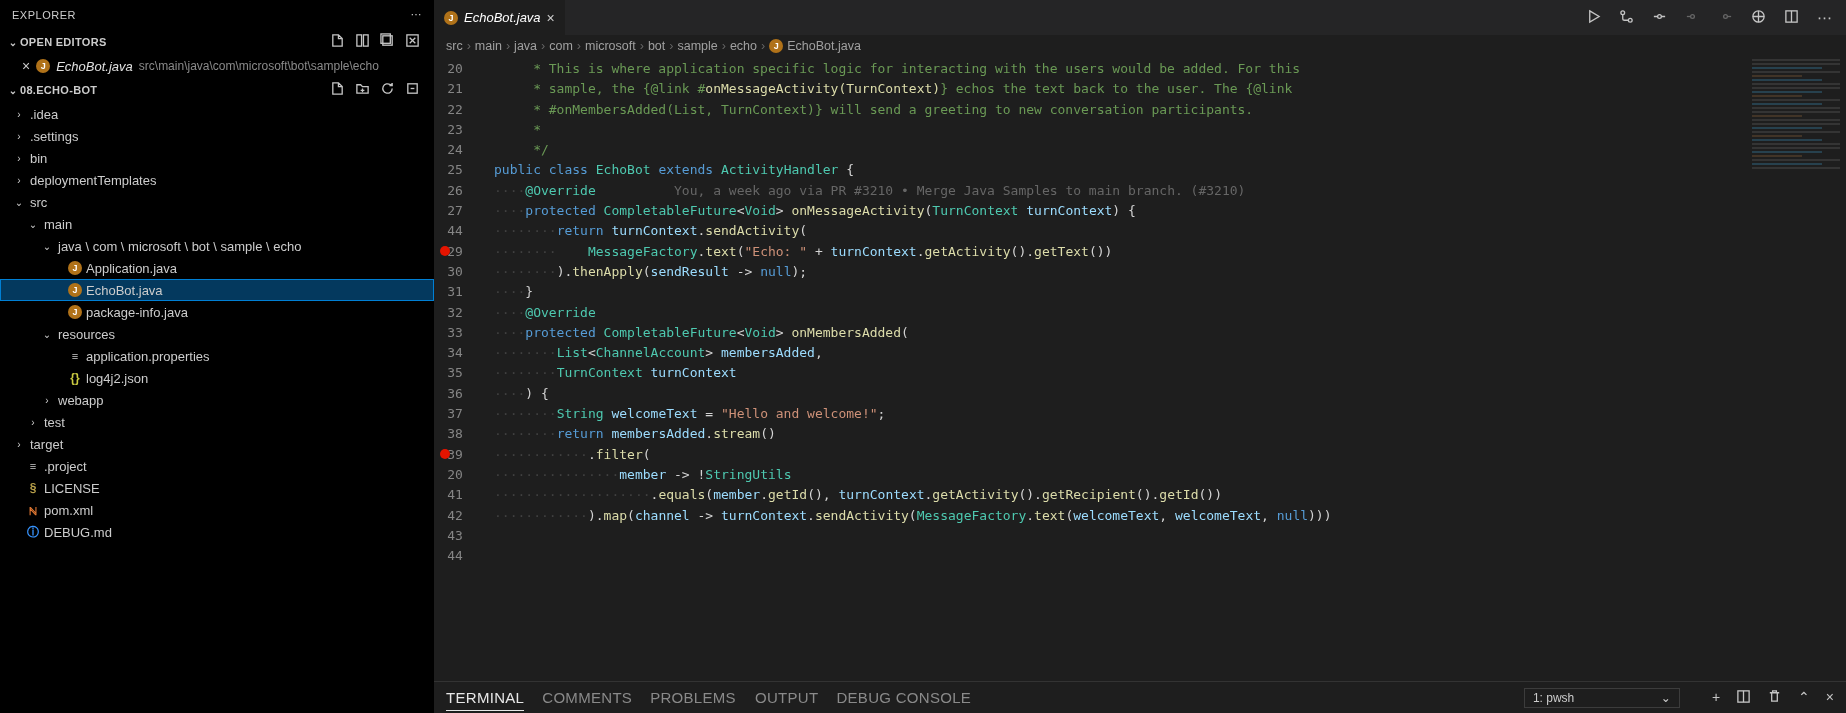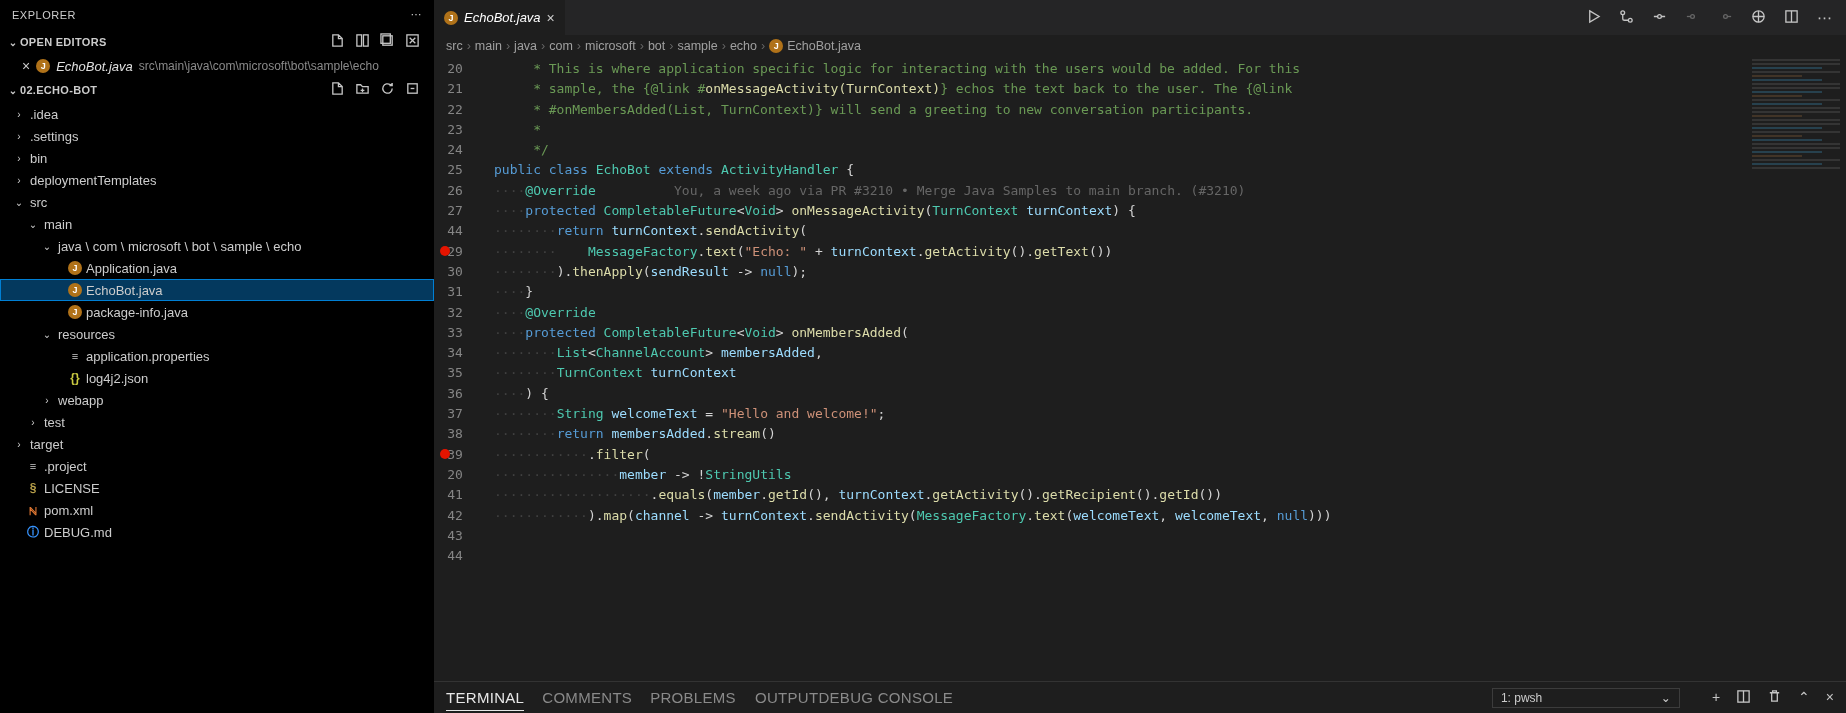--- a/index.html
+++ b/index.html
@@ -60,21 +60,21 @@
 .code .s{color:#ce9178}
 .code .p{color:#d4d4d4}
 .code .v{color:#9cdcfe}
 .code .a{color:#4ec9b0}
 .code .ws{color:#404040}
 .code .lens{color:#666;font-style:normal}
 .panel{height:32px;background:#1e1e1e;border-top:1px solid #333;display:flex;align-items:center;padding:0 12px;gap:20px}
 .panel-tab{font-size:15px;color:#8a8a8a;letter-spacing:.3px;cursor:pointer;padding-bottom:4px}
 .panel-tab.active{color:#e7e7e7;border-bottom:1px solid #e7e7e7}
 .panel-spacer{flex:1}
-.term-sel{display:flex;align-items:center;gap:8px;border:1px solid #3c3c3c;padding:2px 8px;font-size:12px;color:#ccc;width:188px;justify-content:space-between}
+.term-sel{display:flex;align-items:center;gap:8px;border:1px solid #3c3c3c;padding:2px 8px;font-size:12px;color:#ccc;width:156px;justify-content:space-between}
 .panel-icons{display:flex;gap:16px;color:#c5c5c5;margin-left:12px}
 .panel-icons span{font-size:14px;cursor:pointer}
 svg{width:15px;height:15px;fill:none;stroke:currentColor;stroke-width:1.4}
 </style>
 </head>
 <body>
 
 <div class="sidebar">
   <div class="explorer-header">
     <span class="title">EXPLORER</span>
@@ -107,21 +107,21 @@
       <span class="close">×</span>
       <span class="file-icon java">J</span>
       <span class="fname">EchoBot.java</span>
       <span class="fpath">src\main\java\com\microsoft\bot\sample\echo</span>
     </div>
   </div>
 
   <div class="section">
     <div class="section-header">
       <span class="chev">⌄</span>
-      <span class="lbl">02.ECHO-BOT</span>
+      <span class="lbl">08.ECHO-BOT</span>
       <span class="icons">
         <span><svg viewBox="0 0 16 16">
               <path d="M3 2h6l4 4v8H3z M9 2v4h4"></path>
             </svg></span>
         <span><svg viewBox="0 0 16 16">
               <path d="M2 4h4l2 2h6v7H2z"></path>
               <path d="M8 8v4M6 10h4"></path>
             </svg></span>
         <span><svg viewBox="0 0 16 16">
               <path d="M13 8a5 5 0 1 1-2-4l2-1M13 2v3h-3"></path>
@@ -344,21 +344,21 @@
         <div></div>
         <div></div>
         <div></div>
         <div></div>
         <div></div>
         <div></div>
     </div>
   </div>
 
   <div class="panel">
-    <span id="ptabs"><span class="panel-tab active" style="margin-right: 18px;">TERMINAL</span><span class="panel-tab" style="margin-right: 18px;">COMMENTS</span><span class="panel-tab" style="margin-right: 19px;">PROBLEMS</span><span class="panel-tab" style="">OUTPUT</span><span class="panel-tab" style="margin-right: 18px;">DEBUG CONSOLE</span></span>
+    <span id="ptabs"><span class="panel-tab active" style="margin-right: 18px;">TERMINAL</span><span class="panel-tab" style="margin-right: 18px;">COMMENTS</span><span class="panel-tab" style="margin-right: 19px;">PROBLEMS</span><span class="panel-tab" style="margin-right: 18px;">OUTPUT</span><span class="panel-tab" style="margin-right: 18px;">DEBUG CONSOLE</span></span>
     <div class="panel-spacer"></div>
     <div class="term-sel">
       <span>1: pwsh</span>
       <span>⌄</span>
     </div>
     <div class="panel-icons">
       <span>+</span>
       <span><svg viewBox="0 0 16 16">
             <rect x="2" y="2" width="12" height="12"></rect>
             <path d="M8 2v12"></path>

